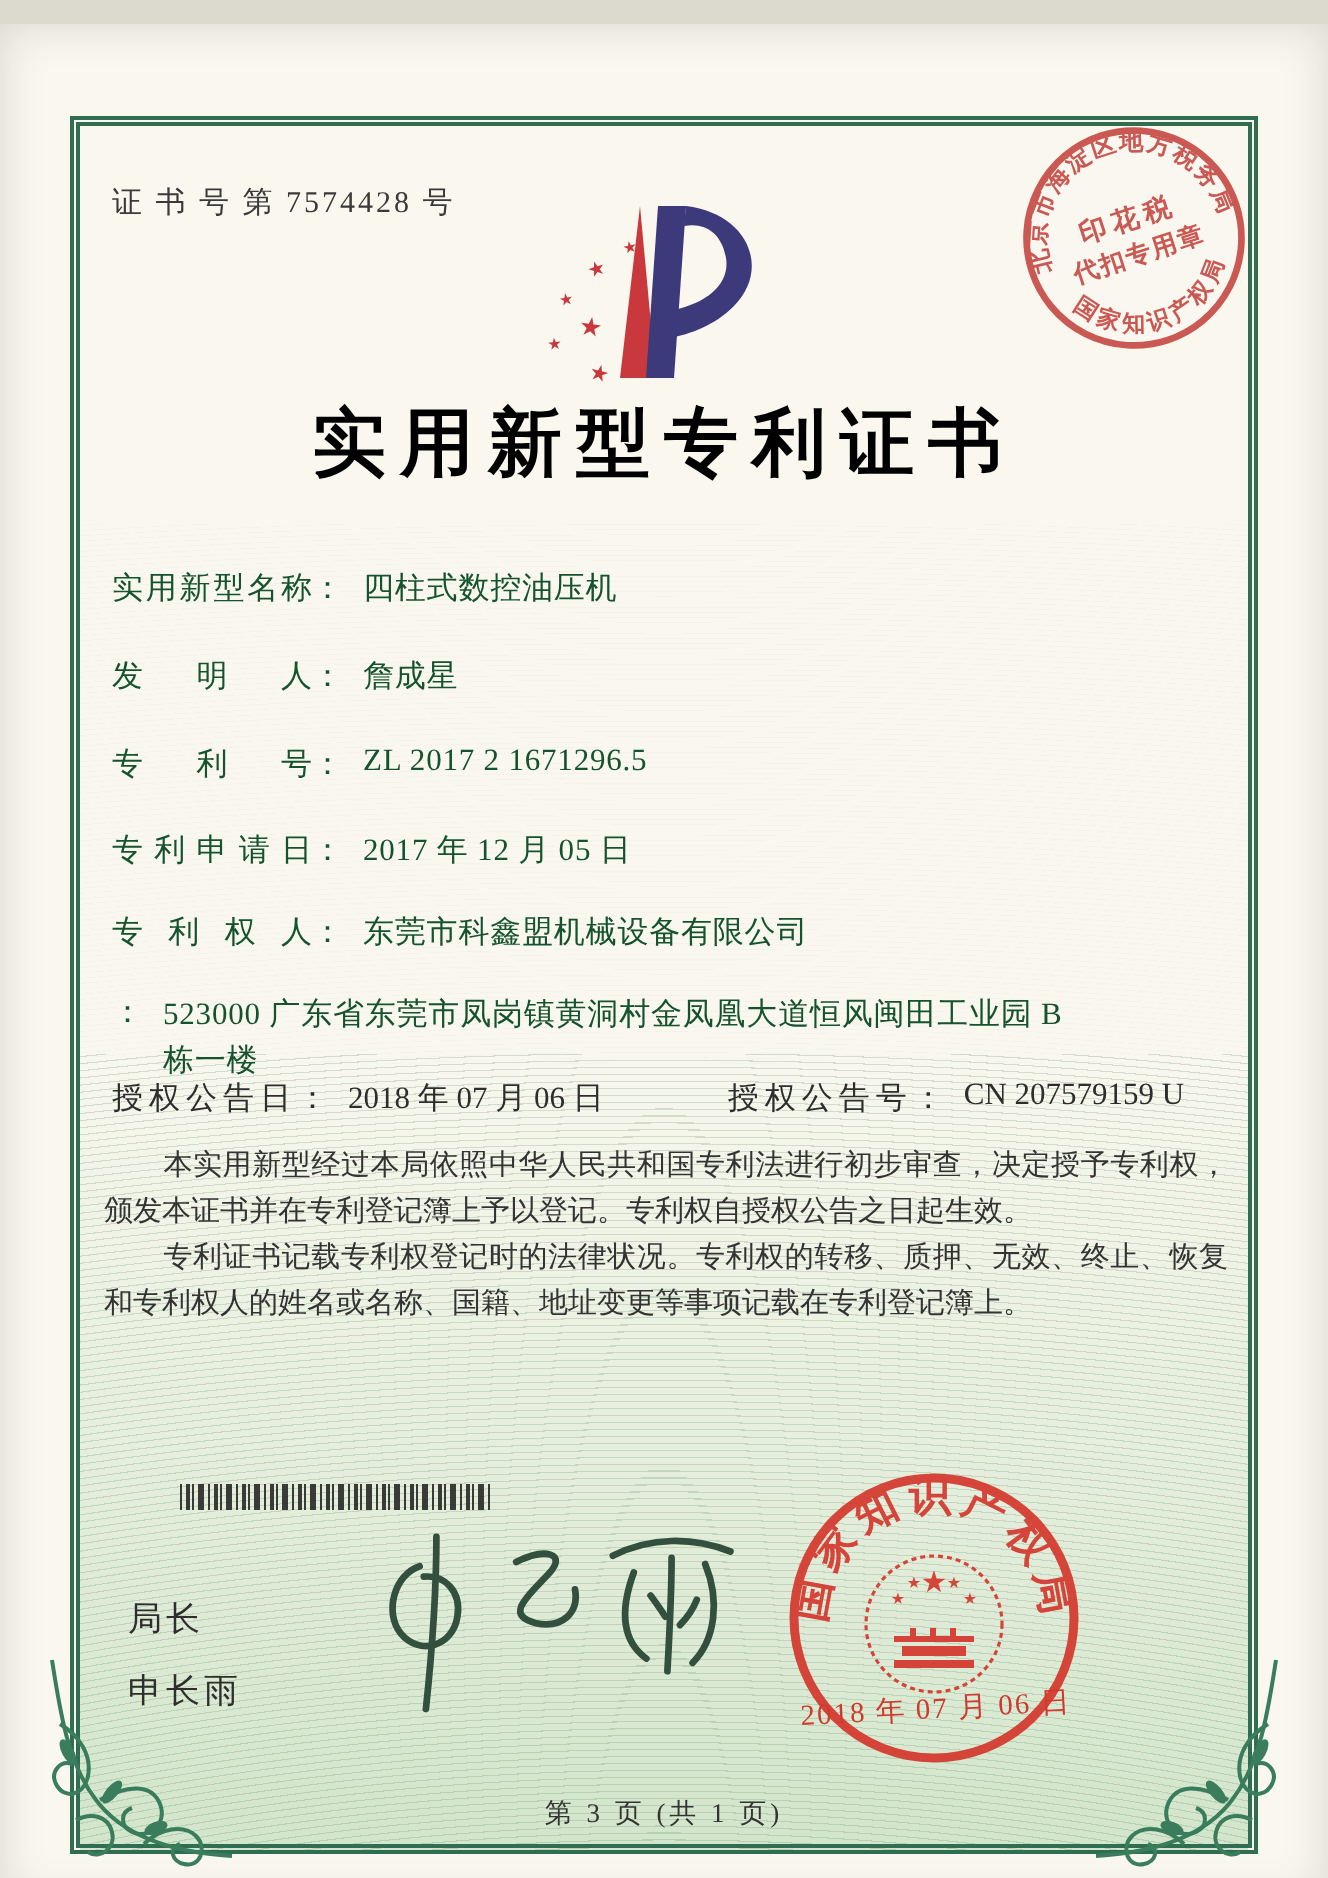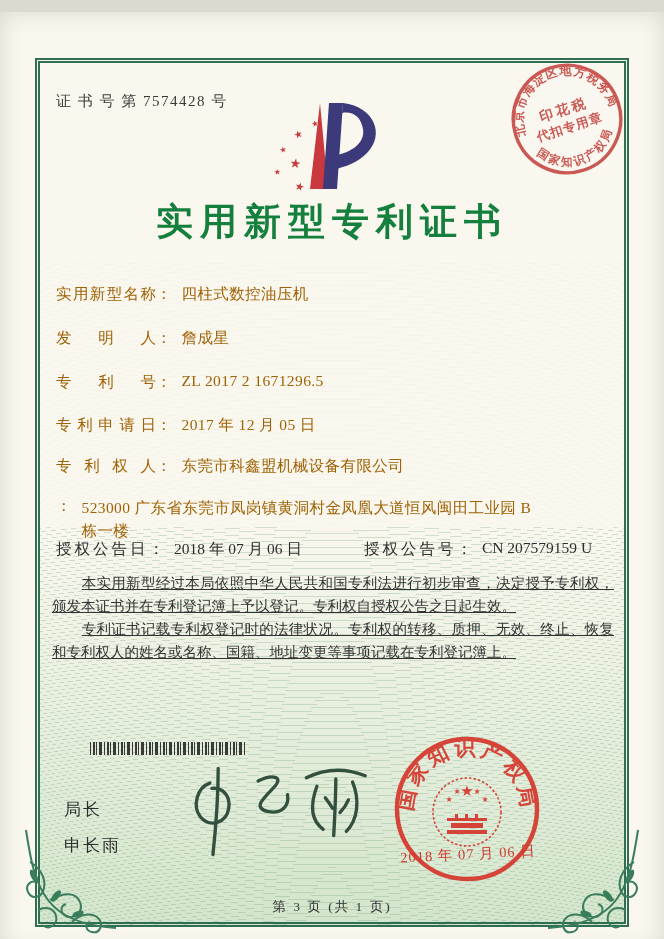--- a/index.html
+++ b/index.html
@@ -29,36 +29,36 @@
     font-size:15px;letter-spacing:1.5px;color:#3a3a3a;
   }
   .logo{position:absolute;top:78px;left:262px;width:126px;height:108px;z-index:3;}
   .tax-stamp{
     position:absolute;top:48px;left:508px;width:118px;height:118px;z-index:4;
     transform:rotate(-18deg);opacity:.88;
   }
   .title{
     position:absolute;top:185px;left:0;right:0;z-index:3;text-align:center;
     font-family:"DejaVu Serif","Liberation Serif",serif;
-    font-size:37px;font-weight:bold;letter-spacing:7px;color:#15803d;
-  }
-  .frow{position:absolute;left:56px;z-index:3;display:flex;font-size:15.5px;color:#a16207;}
+    font-size:37px;font-weight:bold;letter-spacing:7px;color:#000000;
+  }
+  .frow{position:absolute;left:56px;z-index:3;display:flex;font-size:15.5px;color:#14532d;}
   .flabel{flex:none;width:100px;text-align:justify;text-align-last:justify;}
   .fcolon{flex:none;margin-right:10px;}
   .fvalue{letter-spacing:.4px;}
   .addr .fvalue{width:452px;line-height:1.5;}
   .grant-row{position:absolute;left:56px;top:527px;width:556px;display:flex;z-index:3;font-size:15.5px;align-items:flex-end;}
   .gpair{display:flex;}
   .gpair .glabel{letter-spacing:3px;}
   .gpair.right{margin-left:62px;}
   .body-text{
     position:absolute;left:52px;top:560px;width:562px;z-index:3;
     font-size:14.5px;line-height:1.58;text-align:justify;color:#333;
   }
-  .body-text p{margin:0;text-indent:2.05em;text-decoration:underline;}
+  .body-text p{margin:0;text-indent:2.05em;}
   .barcode{
     position:absolute;left:90px;top:730px;width:157px;height:13px;z-index:3;opacity:.85;
     background-image:repeating-linear-gradient(90deg,
       #1c1c1c 0 1px, transparent 1px 3px,
       #1c1c1c 3px 5px, transparent 5px 6px,
       #1c1c1c 6px 7px, transparent 7px 9px,
       #1c1c1c 9px 12px, transparent 12px 14px);
   }
   .signer-title,.signer-name{
     position:absolute;left:64px;z-index:3;

